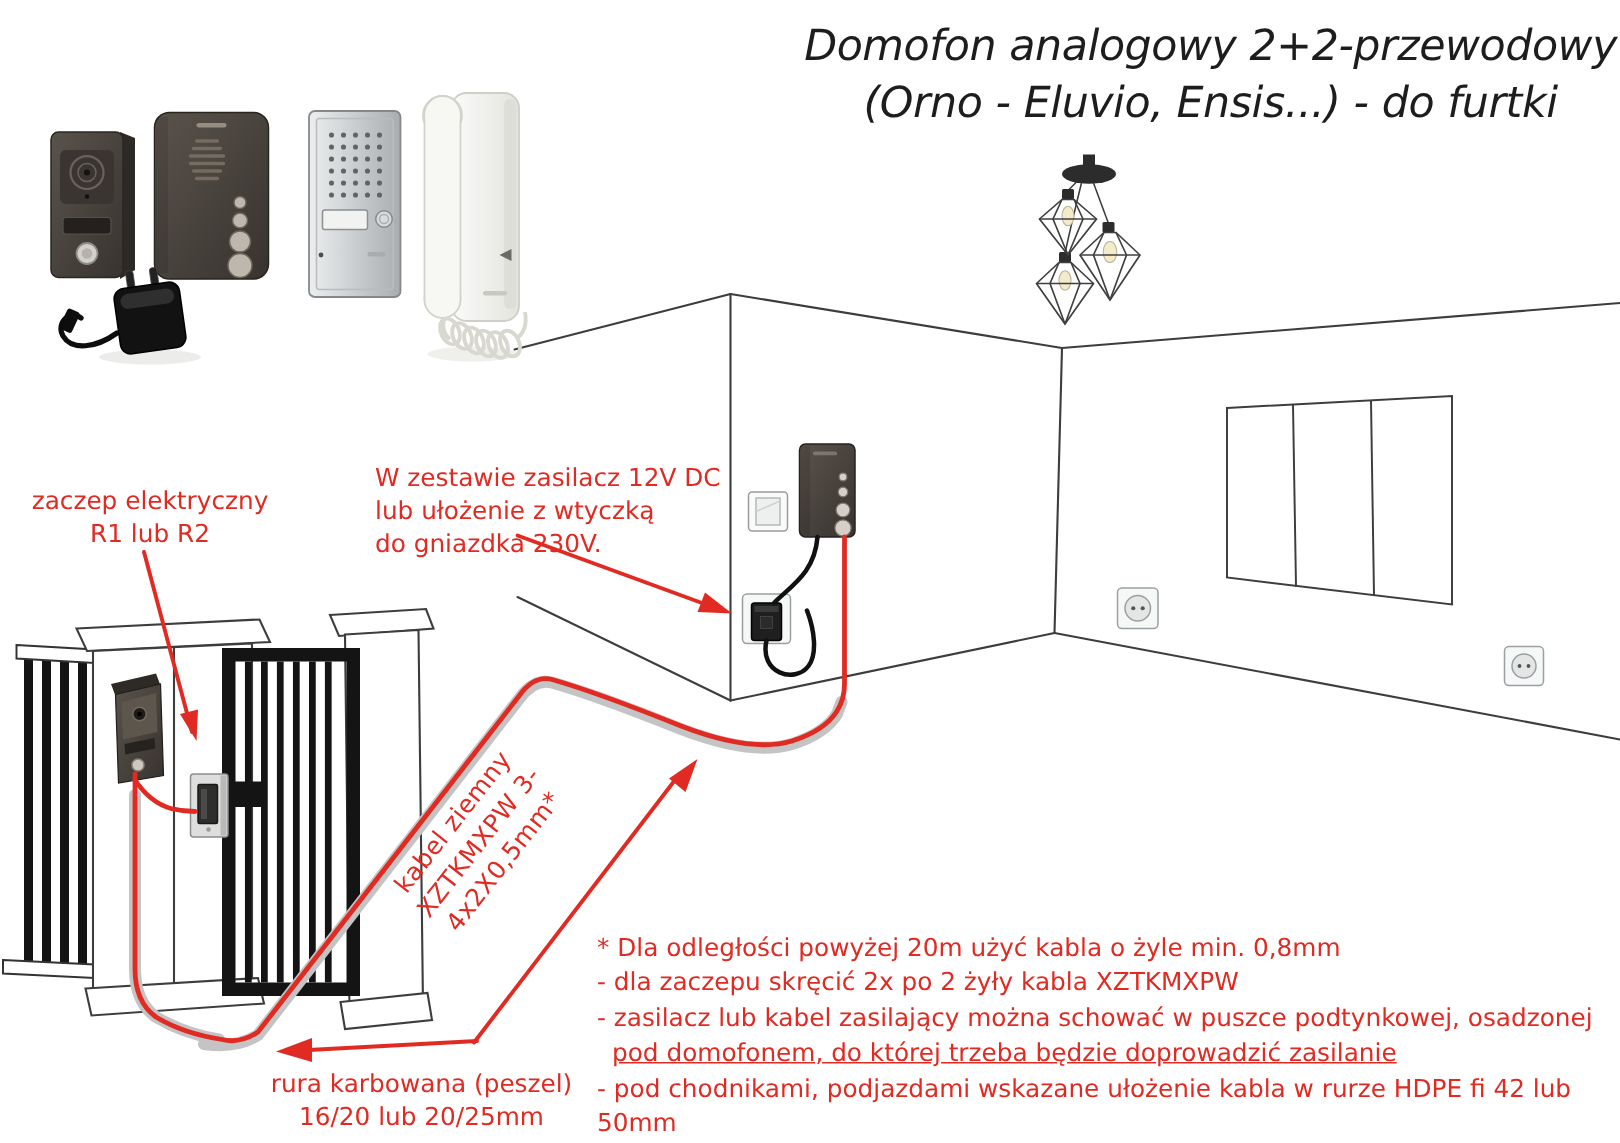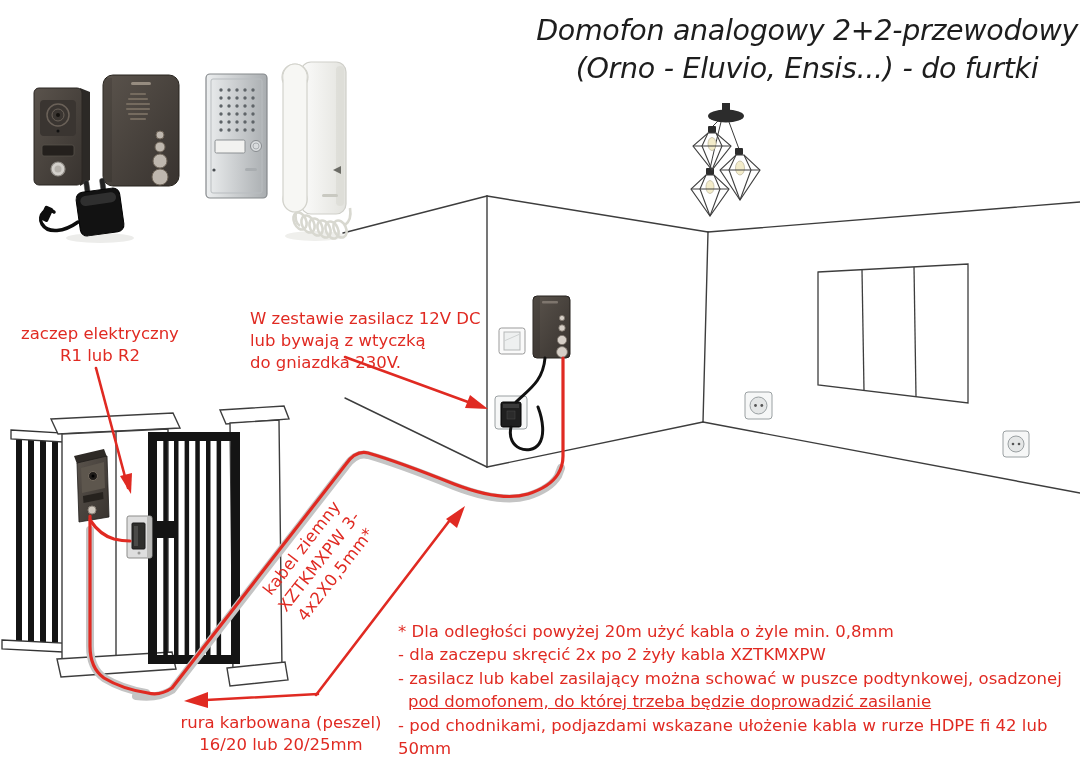--- a/index.html
+++ b/index.html
@@ -329,21 +329,21 @@
   <div>(Orno - Eluvio, Ensis...) - do furtki</div>
 </div>
 
 <div class="abs ann red ann-zaczep">
   <div>zaczep elektryczny</div>
   <div>R1 lub R2</div>
 </div>
 
 <div class="abs ann red ann-zasilacz">
   <div>W zestawie zasilacz 12V DC</div>
-  <div>lub bywają z wtyczką</div>
+  <div>lub ułożenie z wtyczką</div>
   <div>do gniazdka 230V.</div>
 </div>
 
 <div class="abs ann red ann-kabel">
   <div>kabel ziemny</div>
   <div>XZTKMXPW 3-4x2X0,5mm*</div>
 </div>
 
 <div class="abs ann red ann-rura">
   <div>rura karbowana (peszel)</div>

